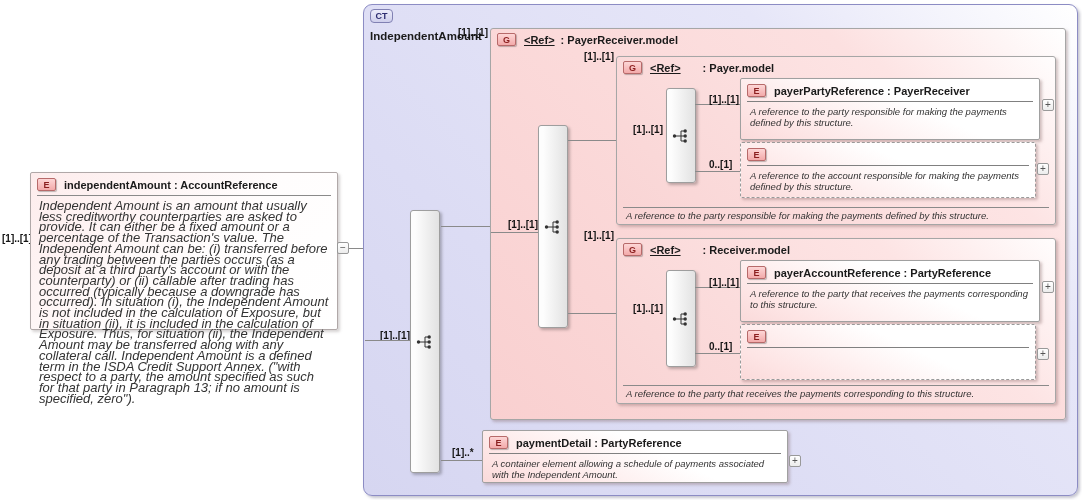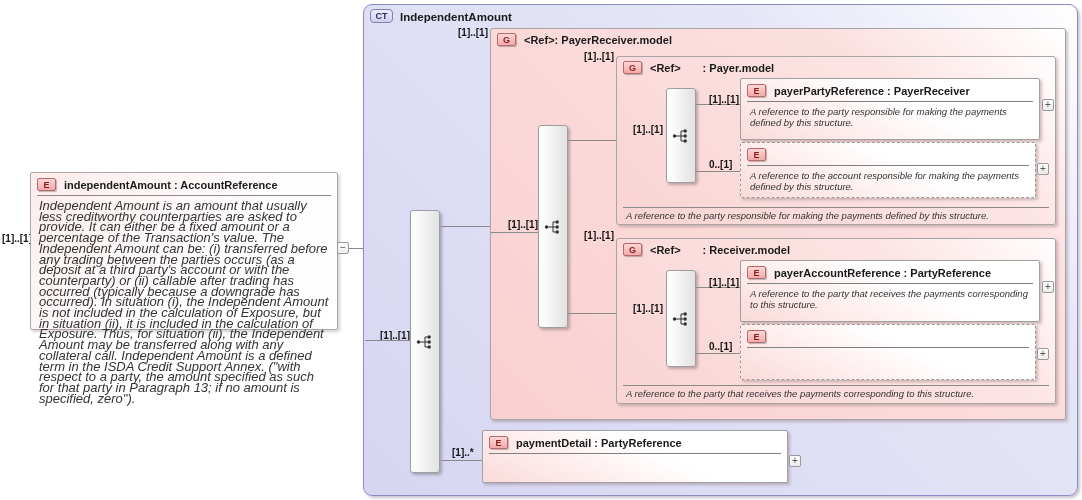--- a/index.html
+++ b/index.html
@@ -8,21 +8,21 @@
     position:relative; width:1082px; height:500px; overflow:hidden;
     font-family:"Liberation Sans","DejaVu Sans",sans-serif; background:#ffffff;
   }
   .abs { position:absolute; }
   
   .ct-box {
     border:1.5px solid #8c8cc4; border-radius:9px;
     background:linear-gradient(225deg,#ffffff 0%,#e6e6f8 28%,#dcdcf4 70%,#d6d6f1 100%);
     box-shadow:2px 2px 3px rgba(90,90,120,.35);
   }
-  .ct-head { display:flex; align-items:flex-end; gap:7px; padding:4px 12px 0 6px; }
+  .ct-head { display:flex; align-items:flex-start; gap:7px; padding:4px 12px 0 6px;flex-direction:column; }
   .badge-ct {
     width:23px; height:14px; font-size:9px; font-weight:bold; color:#2d2d70;
     background:linear-gradient(#ececfa,#cfcfec); border:1px solid #8181b3; border-radius:4px;
     text-align:center; line-height:13px; flex:0 0 auto;
   }
   .ct-title { font-size:11.5px; font-weight:bold; color:#1a1a1a; }
   
   .group-box {
     border:1px solid #a6a6a6; border-radius:3px;
     background:linear-gradient(225deg,#ffffff 0%,#fce0e0 25%,#f9d0d0 100%);
@@ -31,22 +31,22 @@
   .group-inner {
     background:linear-gradient(225deg,#fffdfd 0%,#fde4e4 30%,#f9d4d4 100%);
   }
   .g-head { display:flex; align-items:center; padding:4px 0 0 6px; font-size:11px; font-weight:bold; color:#1a1a1a; }
   .badge-eg {
     width:19px; height:13px; font-size:9px; font-weight:bold; color:#8b1f1f;
     background:linear-gradient(#fdd6d6,#f3aaaa); border:1px solid #b76a6a; border-radius:2px;
     text-align:center; line-height:12px; flex:0 0 auto;
     box-shadow:1px 1px 1px rgba(0,0,0,.25);
   }
-  .ref-lbl { margin-left:8px; }
-  .type-lbl-near { }
+  .ref-lbl { margin-left:8px;text-decoration:underline; }
+  .type-lbl-near { margin-left:6px; }
   .type-lbl-far { margin-left:22px; }
   .g-footer-sep { position:absolute; left:6px; right:6px; height:1px; background:#8a8a8a; }
   .g-footer { position:absolute; left:9px; right:8px; font-style:italic; font-size:9.5px; color:#333; }
   
   .ebox {
     border:1px solid #a0a0a0; border-radius:2px;
     background:linear-gradient(205deg,#ffffff 42%,#fde4e4 85%,#fadada 100%);
     box-shadow:2px 2px 3px rgba(120,90,90,.35);
   }
   .ebox.dashed { border:1px dashed #9a9a9a; }
@@ -245,16 +245,17 @@
   </div>
   <div class="expander" style="left:1037px; top:348px;">+</div>
 
   <div class="line" style="left:441px; top:460px; width:41px;"></div>
   <div class="card" style="left:452px; top:447px;">[1]..*</div>
   <div class="abs ebox" style="left:482px; top:430px; width:306px; height:53px;">
     <div class="e-head">
       <span class="badge-eg">E</span>
       <span class="e-title">paymentDetail : PartyReference</span>
     </div>
+    <div class="e-doc">A container element allowing a schedule of payments associated with the Independent Amount.</div>
   </div>
   <div class="expander" style="left:789px; top:455px;">+</div>
 
 </div>
 
 </body></html>

